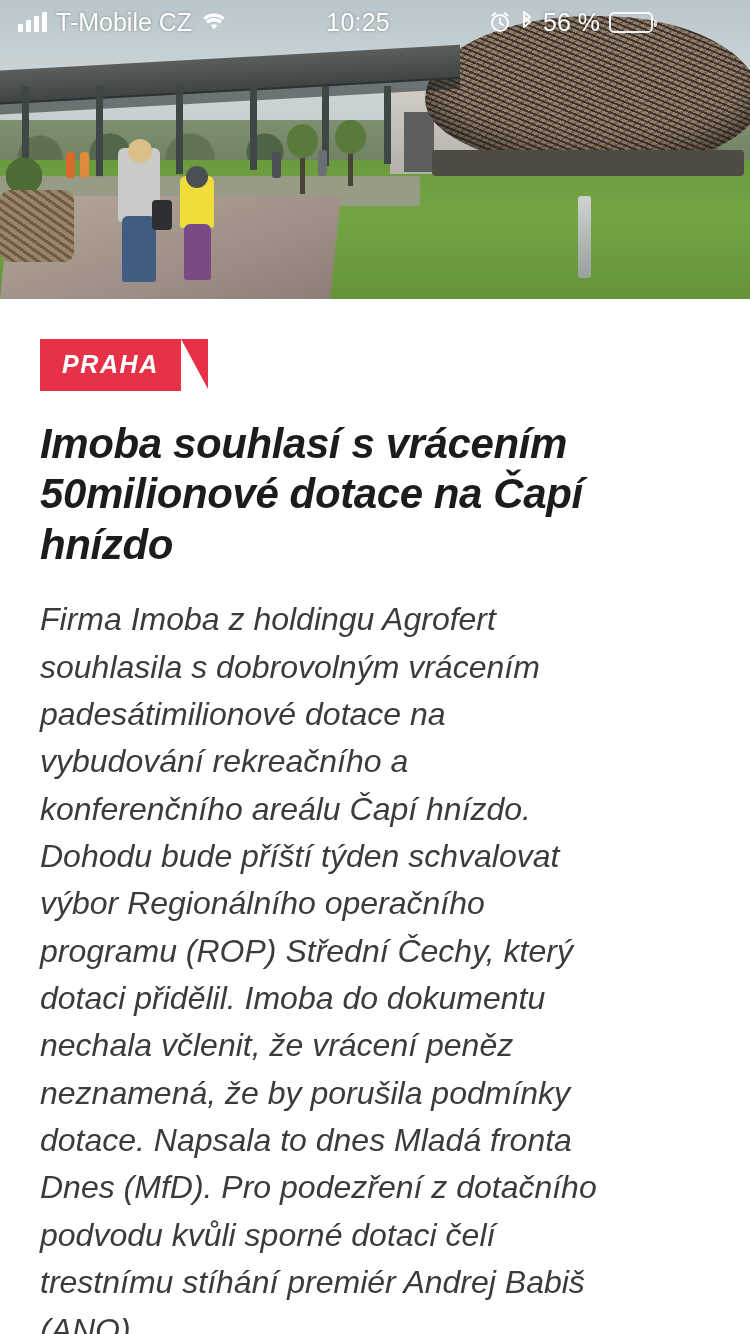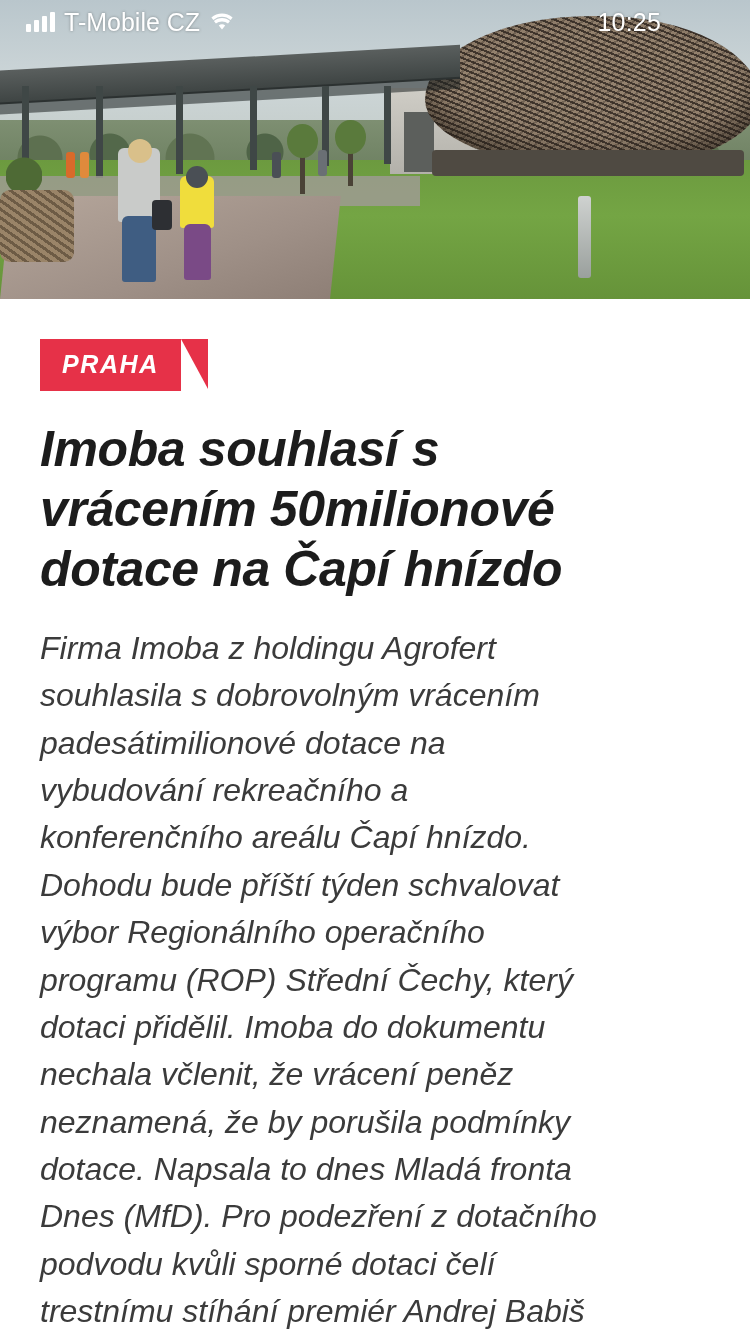--- a/index.html
+++ b/index.html
@@ -10,21 +10,21 @@
     width: 750px;
     height: 1334px;
     background: #ffffff;
     font-family: "Liberation Sans", sans-serif;
     overflow: hidden;
   }
 
   
   .status-bar {
     position: absolute;
-    top: 0; left: 8px;
+    top: 0; left: 0;
     width: 671px;
     height: 44px;
     display: flex;
     align-items: center;
     justify-content: space-between;
     padding: 0 18px;
     box-sizing: border-box;
     color: #ffffff;
     font-size: 25px;
     z-index: 10;
@@ -285,21 +285,21 @@
     content: "";
     position: absolute;
     right: -27px; top: 0;
     width: 0; height: 0;
     border-style: solid;
     border-width: 0 27px 50px 0;
     border-color: transparent #e63148 transparent transparent;
   }
   h1.headline {
     margin: 28px 40px 0 40px;
-    font-size: 50px;
+    font-size: 42px;
     line-height: 1.20;
     font-weight: bold;
     color: #1c1c1c;
     letter-spacing: -0.4px;
   }
   p.perex {
     margin: 26px 40px 0 40px;
     font-size: 32px;
     line-height: 1.48;
     color: #3b3b3b;
@@ -357,20 +357,36 @@
     <span class="carrier">T-Mobile CZ</span>
     <span>
       <svg class="wifi-icon" viewBox="0 0 26 20" aria-hidden="true">
         <path d="M13 17.4l3.2-4c-1.8-1.5-4.6-1.5-6.4 0l3.2 4z" fill="#fff"></path>
         <path d="M13 9.4c2.3 0 4.4.8 6 2.2l2-2.5C18.8 7 16 5.9 13 5.9S7.2 7 4.9 9.1l2 2.5c1.7-1.4 3.8-2.2 6.1-2.2z" fill="#fff"></path>
         <path d="M13 1.6C9 1.6 5.3 3.1 2.4 5.6l2 2.5C6.8 6 9.8 4.8 13 4.8s6.2 1.2 8.6 3.3l2-2.5C20.7 3.1 17 1.6 13 1.6z" fill="#fff"></path>
       </svg>
     </span>
   </div>
   <div class="status-center">10:25</div>
+  <div class="status-right">
+    <span>
+      <svg class="alarm-icon" viewBox="0 0 22 22" aria-hidden="true">
+        <circle cx="11" cy="12" r="8" fill="none" stroke="#fff" stroke-width="1.8"></circle>
+        <path d="M11 7.5V12l3 2" fill="none" stroke="#fff" stroke-width="1.8" stroke-linecap="round"></path>
+        <path d="M3.5 4.5l3-2.5M18.5 4.5l-3-2.5" stroke="#fff" stroke-width="1.8" stroke-linecap="round"></path>
+      </svg>
+    </span>
+    <span>
+      <svg class="bt-icon" viewBox="0 0 14 22" aria-hidden="true">
+        <path d="M4 6l6 5-6 5V1l6 5-6 5" fill="none" stroke="#fff" stroke-width="1.8" stroke-linejoin="round" stroke-linecap="round"></path>
+      </svg>
+    </span>
+    <span class="battery-pct">56 %</span>
+    <span class="battery"><span class="fill" id="battery-fill" style="width: 56%;"></span></span>
+  </div>
 </div>
 
 <div class="article">
   <div class="tag-wrap">
     <span class="tag">PRAHA</span>
   </div>
   <h1 class="headline">Imoba souhlasí s vrácením 50milionové dotace na Čapí hnízdo</h1>
   <p class="perex">Firma Imoba z holdingu Agrofert souhlasila s dobrovolným vrácením padesátimilionové dotace na vybudování rekreačního a konferenčního areálu Čapí hnízdo. Dohodu bude příští týden schvalovat výbor Regionálního operačního programu (ROP) Střední Čechy, který dotaci přidělil. Imoba do dokumentu nechala včlenit, že vrácení peněz neznamená, že by porušila podmínky dotace. Napsala to dnes Mladá fronta Dnes (MfD). Pro podezření z dotačního podvodu kvůli sporné dotaci čelí trestnímu stíhání premiér Andrej Babiš (ANO).</p>
   
 </div>

